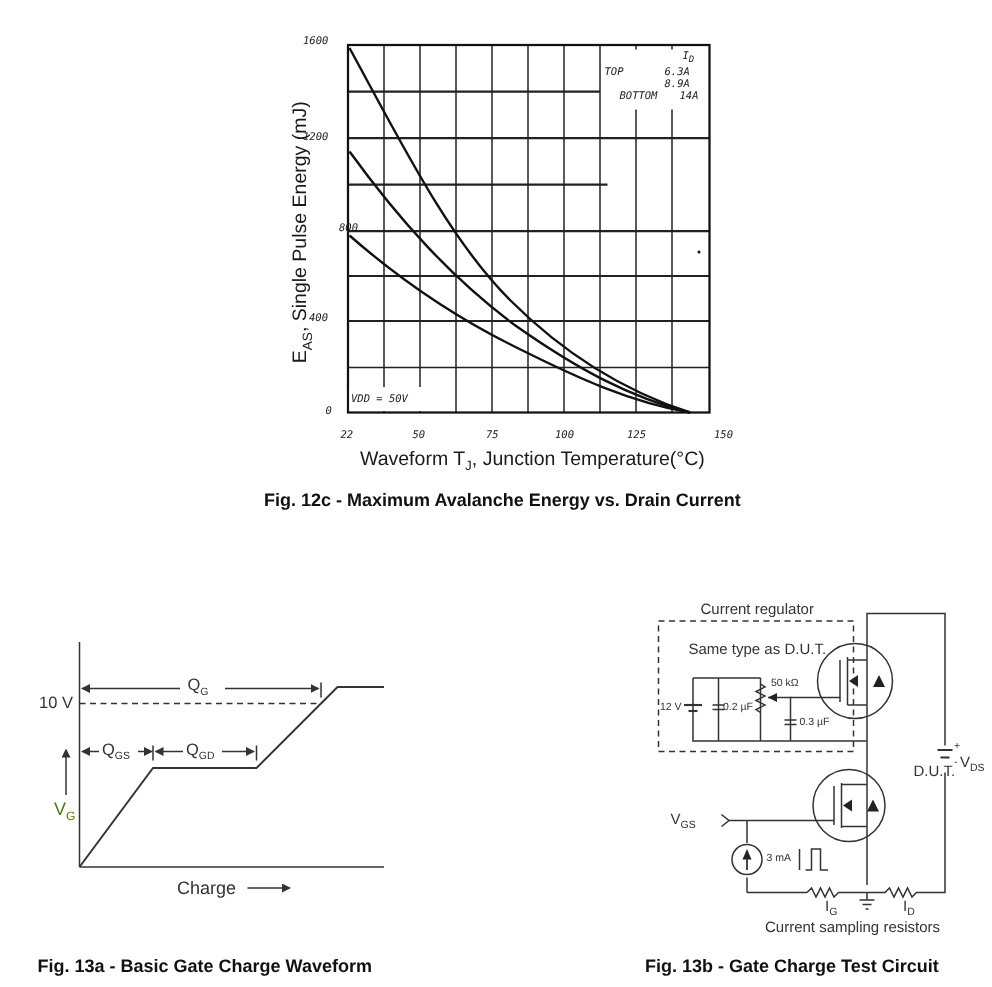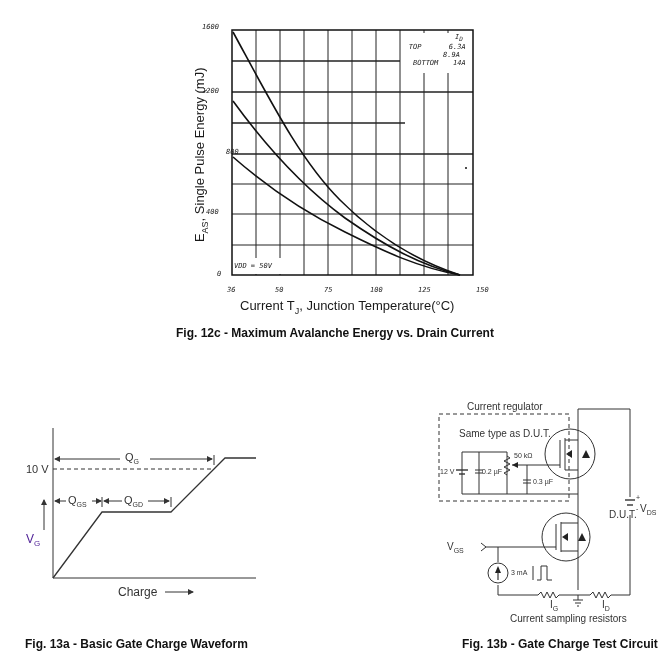--- a/index.html
+++ b/index.html
@@ -53,38 +53,38 @@
     <rect x="233" y="258" width="58" height="16" fill="#fff"></rect>
     <circle cx="466" cy="168" r="1" fill="#111"></circle>
   </svg>
 
   <div class="abs mono" style="left:202px;top:23px;font-size:7px;">1600</div>
   <div class="abs mono" style="left:202px;top:87px;font-size:7px;">1200</div>
   <div class="abs mono" style="left:206px;top:148px;font-size:7px;padding-left:20px;">800</div>
   <div class="abs mono" style="left:206px;top:208px;font-size:7px;">400</div>
   <div class="abs mono" style="left:217px;top:270px;font-size:7px;">0</div>
 
-  <div class="abs mono" style="left:227px;top:286px;font-size:7px;">36</div>
+  <div class="abs mono" style="left:227px;top:286px;font-size:7px;">22</div>
   <div class="abs mono" style="left:275px;top:286px;font-size:7px;">50</div>
   <div class="abs mono" style="left:324px;top:286px;font-size:7px;">75</div>
   <div class="abs mono" style="left:370px;top:286px;font-size:7px;">100</div>
   <div class="abs mono" style="left:418px;top:286px;font-size:7px;">125</div>
   <div class="abs mono" style="left:466px;top:286px;font-size:7px;margin-left:10px;">150</div>
 
   <div class="abs lbl" style="left:96px;top:146px;width:210px;text-align:center;font-size:13px;transform:rotate(-90deg);transform-origin:center center;white-space:nowrap;">
     <span>E</span><sub style="font-size:9px;">AS</sub><span>, Single Pulse Energy (mJ)</span>
   </div>
 
   <div class="abs lbl" style="left:240px;top:298px;font-size:13px;white-space:nowrap;">
-    <span>Current T</span><sub style="font-size:9px;">J</sub><span>, Junction Temperature(°C)</span>
+    <span>Waveform T</span><sub style="font-size:9px;">J</sub><span>, Junction Temperature(°C)</span>
   </div>
 
   <div class="abs mono" style="left:403px;top:33px;font-size:7px;line-height:8px;color:#222;">
     <div style="padding-left:52px;"><span>I</span><sub style="font-size:6px;">D</sub></div>
-    <div style="display:flex;justify-content:flex-end;">
+    <div style="display:flex;">
         <span style="width:40px;">TOP</span>
         <span>6.3A</span>
       </div>
     <div style="display:flex;">
         <span style="width:40px;"></span>
         <span>8.9A</span>
       </div>
     <div style="display:flex;padding-left:10px;">
         <span style="width:40px;">BOTTOM</span>
         <span>14A</span>
@@ -125,21 +125,21 @@
     <line x1="104" y1="501" x2="122" y2="501" stroke="#333" stroke-width="1" marker-start="url(#arrL)"></line>
     <line x1="148" y1="501" x2="169" y2="501" stroke="#333" stroke-width="1" marker-end="url(#arrR)"></line>
     <line x1="171" y1="497" x2="171" y2="507" stroke="#333" stroke-width="1"></line>
 
     <line x1="44" y1="530" x2="44" y2="500" stroke="#333" stroke-width="1" marker-end="url(#arrR)"></line>
 
     <line x1="165" y1="592" x2="193" y2="592" stroke="#333" stroke-width="1" marker-end="url(#arrR)"></line>
   </svg>
 
   <div class="abs lbl" style="left:26px;top:463px;font-size:11px;color:#333;">10 V</div>
-  <div class="abs lbl" style="left:26px;top:532px;font-size:12px;color:#4c1d95;"><span>V</span><sub style="font-size:8px;">G</sub></div>
+  <div class="abs lbl" style="left:36px;top:532px;font-size:12px;color:#4d7c0f;"><span>V</span><sub style="font-size:8px;">G</sub></div>
   <div class="abs lbl" style="left:125px;top:451px;font-size:11px;color:#333;"><span>Q</span><sub style="font-size:7px;">G</sub></div>
   <div class="abs lbl" style="left:68px;top:494px;font-size:11px;color:#333;"><span>Q</span><sub style="font-size:7px;">GS</sub></div>
   <div class="abs lbl" style="left:124px;top:494px;font-size:11px;color:#333;"><span>Q</span><sub style="font-size:7px;">GD</sub></div>
   <div class="abs lbl" style="left:118px;top:585px;font-size:12px;color:#333;">Charge</div>
 
   <div class="caption" style="left:25px;top:637px;">Fig. 13a - Basic Gate Charge Waveform</div>
 </div>
 
 <div>
   <svg width="661" height="658" viewBox="0 0 661 658">
@@ -226,14 +226,14 @@
   <div class="abs lbl" style="left:587px;top:509px;font-size:10px;color:#333;padding-left:22px;">D.U.T.</div>
   <div class="abs lbl" style="left:636px;top:494px;font-size:7px;color:#333;">+</div>
   <div class="abs lbl" style="left:636px;top:505px;font-size:7px;color:#333;">-</div>
   <div class="abs lbl" style="left:640px;top:503px;font-size:10px;color:#333;"><span>V</span><sub style="font-size:7px;">DS</sub></div>
   <div class="abs lbl" style="left:447px;top:541px;font-size:10px;color:#333;"><span>V</span><sub style="font-size:7px;">GS</sub></div>
   <div class="abs lbl" style="left:511px;top:569px;font-size:7px;color:#333;">3 mA</div>
   <div class="abs lbl" style="left:550px;top:599px;font-size:10px;color:#333;"><span>I</span><sub style="font-size:7px;">G</sub></div>
   <div class="abs lbl" style="left:602px;top:599px;font-size:10px;color:#333;"><span>I</span><sub style="font-size:7px;">D</sub></div>
   <div class="abs lbl" style="left:510px;top:613px;font-size:10px;color:#333;">Current sampling resistors</div>
 
-  <div class="caption" style="left:462px;top:637px;">Fig. 13b - Gate Charge Test Circuit</div>
+  <div class="caption" style="left:430px;top:637px;">Fig. 13b - Gate Charge Test Circuit</div>
 </div>
 
 </body></html>

